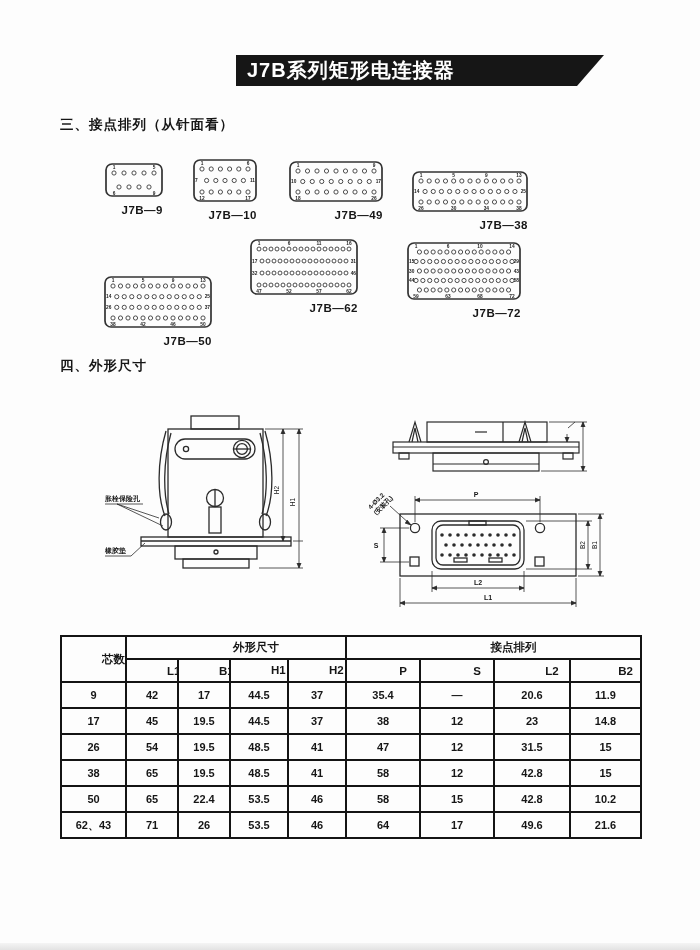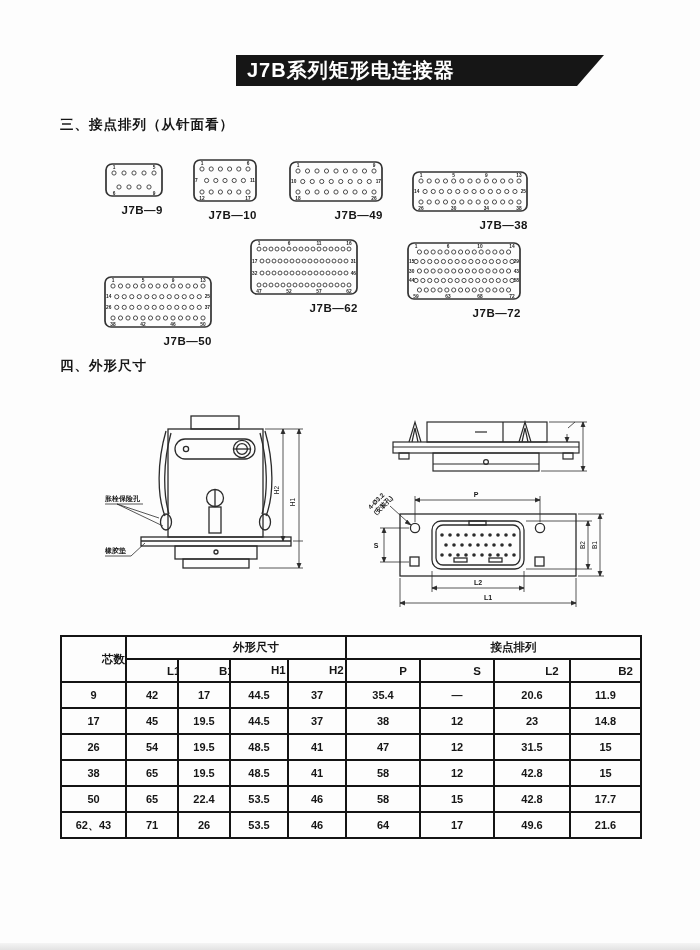--- a/index.html
+++ b/index.html
@@ -693,21 +693,21 @@
           </tr>
           <tr>
             <td>50</td>
             <td>65</td>
             <td>22.4</td>
             <td>53.5</td>
             <td>46</td>
             <td>58</td>
             <td>15</td>
             <td>42.8</td>
-            <td>17.7</td>
+            <td>10.2</td>
           </tr>
           <tr>
             <td>62、43</td>
             <td>71</td>
             <td>26</td>
             <td>53.5</td>
             <td>46</td>
             <td>64</td>
             <td>17</td>
             <td>49.6</td>

